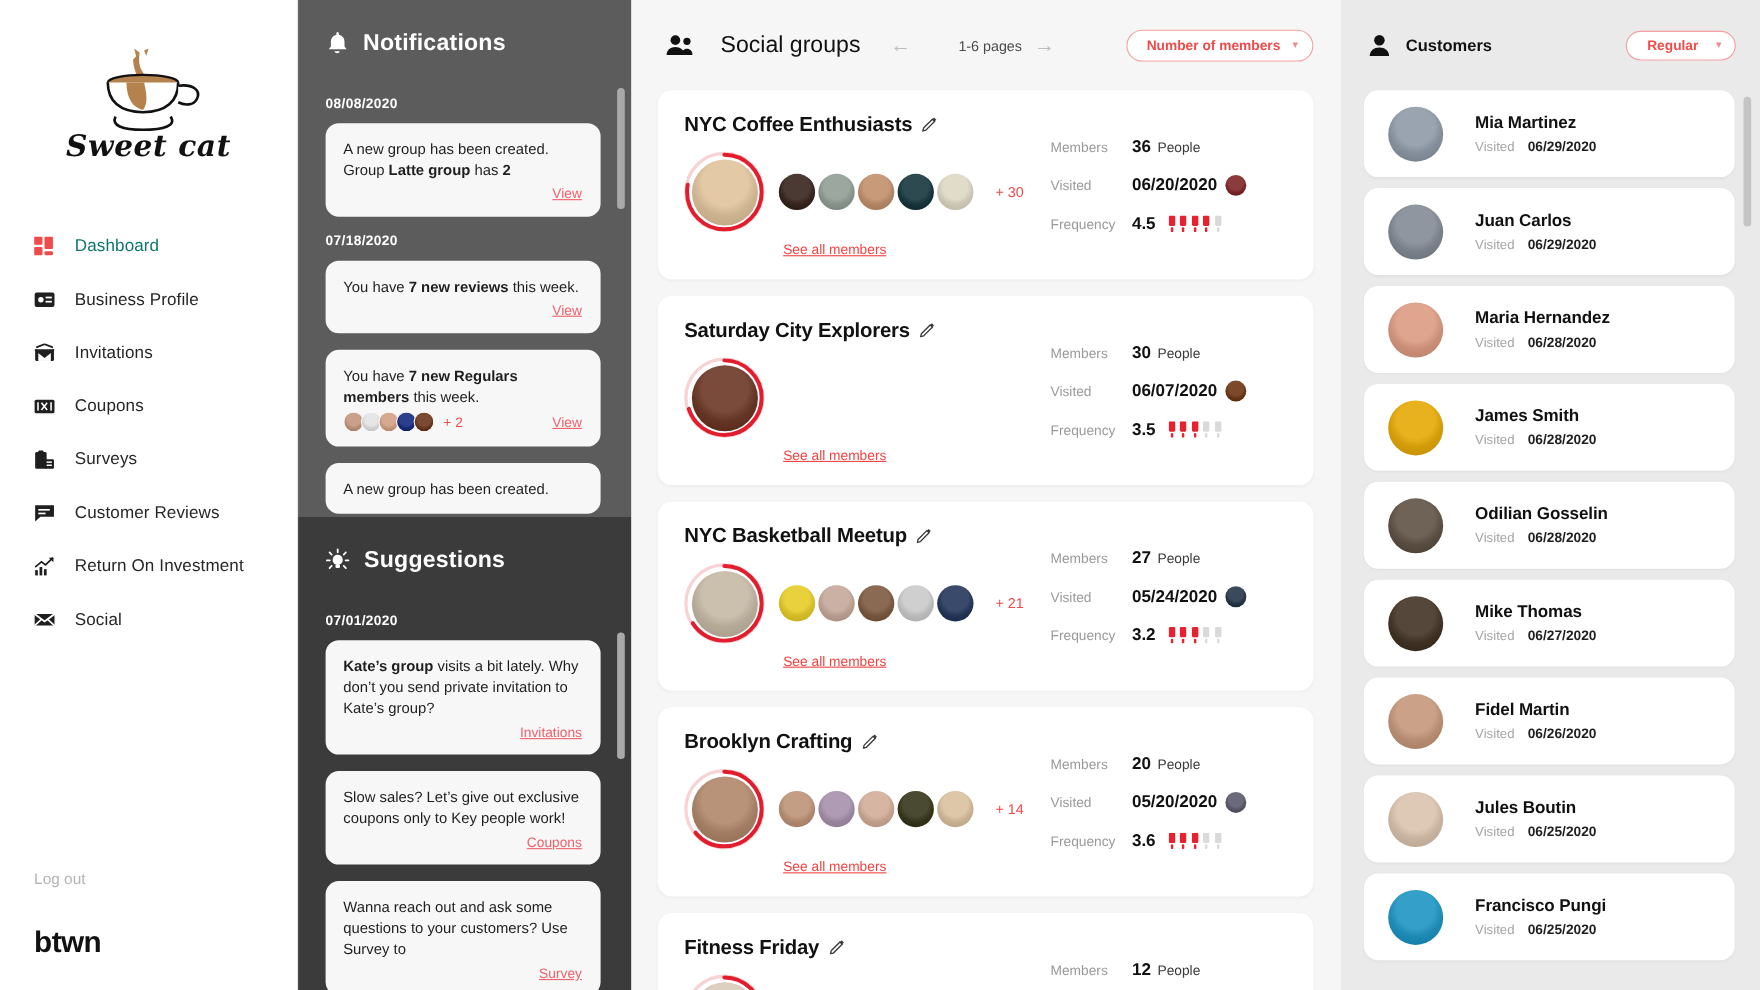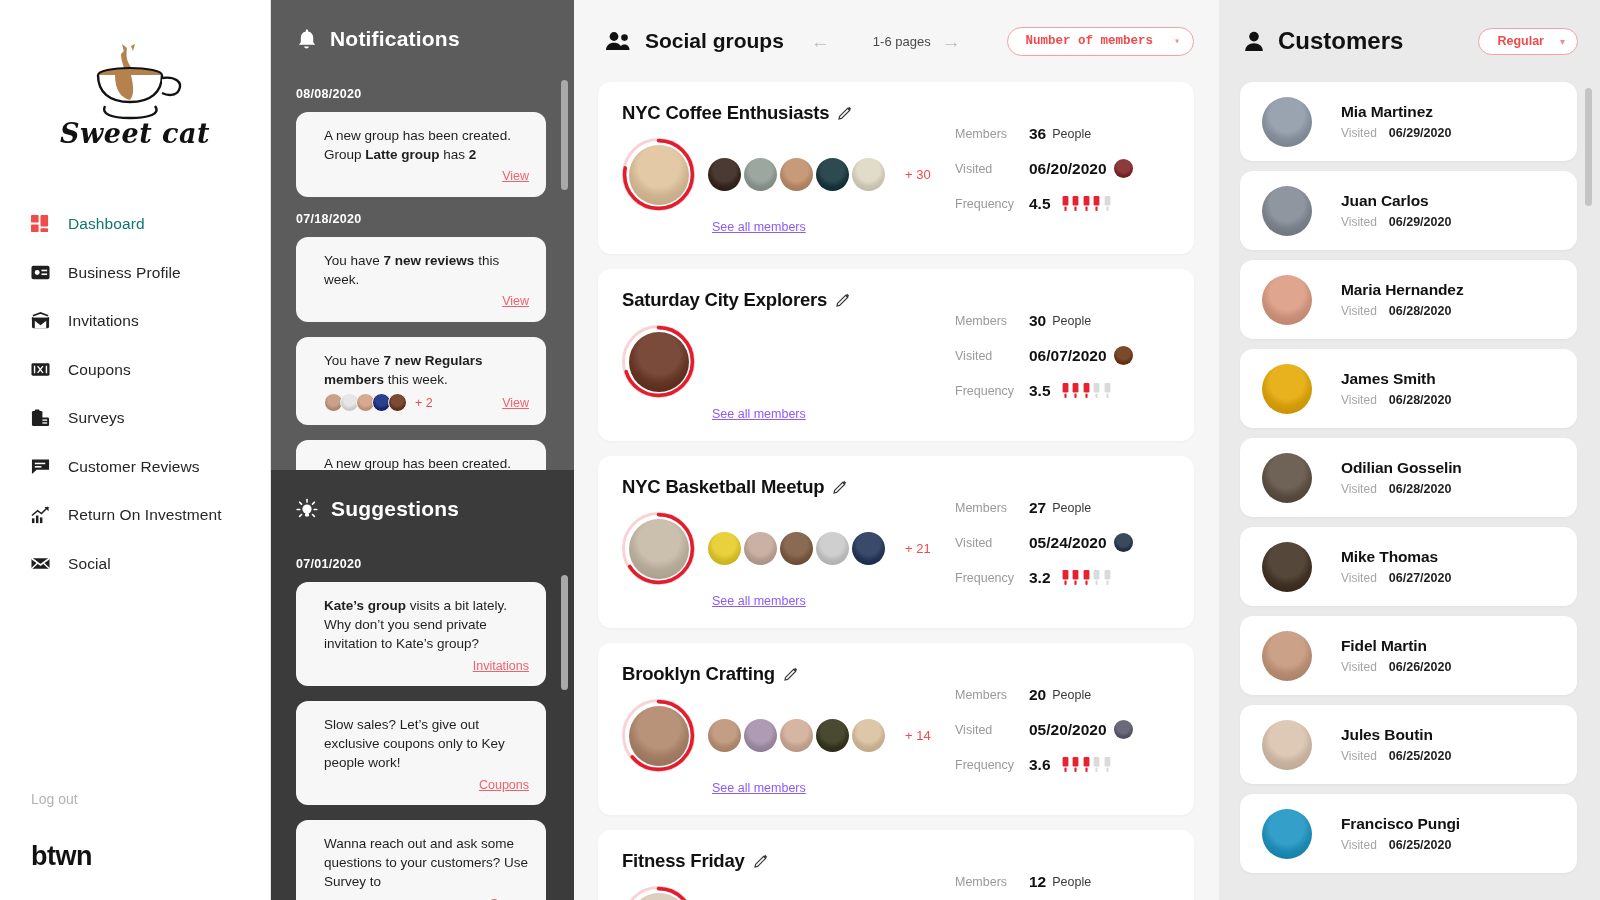--- a/index.html
+++ b/index.html
@@ -48,21 +48,21 @@
     display: flex; align-items: center; gap: 13px;
     padding: 0 0 0 25px; height: 78px;
   }
   .panel-title { font-size: 21px; font-weight: bold; color: #fff; letter-spacing: .2px; }
   .panel-body { padding: 0 28px 0 25px; }
   .date-label {
     font-size: 12.5px; font-weight: bold; color: #fff;
     margin: 9px 0 11px 0; letter-spacing: .3px;
   }
   .card-n {
-    background: #f7f7f7; border-radius: 12px; padding: 14px 17px 13px 28px;
+    background: #f7f7f7; border-radius: 12px; padding: 14px 17px 13px 16px;
     margin-bottom: 15px;
   }
   .card-n-text { font-size: 13.5px; line-height: 19px; color: #1f1f1f; }
   .card-n-text b { font-weight: bold; }
   .card-n-foot {
     display: flex; align-items: center; justify-content: space-between;
     margin-top: 4px; min-height: 16px;
   }
   .avatar-row { display: flex; align-items: center; }
   .mini-av {
@@ -75,28 +75,28 @@
   }
   .sugg-link-wrap { display: flex; justify-content: flex-end; margin-top: 6px; }
   .scroll-thumb {
     position: absolute; right: 6px; width: 7px; border-radius: 4px;
     background: #a9a9a9;
   }
 
   
   .center { width: 645px; height: 900px; background: #f6f6f6; position: relative; flex: none; overflow: hidden; }
   .center-head { display: flex; align-items: center; height: 82px; padding-left: 31px; }
-  .center-title { font-size: 21px; font-weight: bold; color: #111; margin-left: 14px; }
+  .center-title { font-size: 21px; font-weight: normal; color: #111; margin-left: 24px; }
   .pager { display: flex; align-items: center; gap: 11px; margin-left: 27px; }
   .pager-arrow { color: #bdbdbd; font-size: 19px; cursor: pointer; line-height: 1; }
   .pager-text { font-size: 13px; color: #4a4a4a; margin-left: 32px; }
   .pill {
     margin-left: auto; margin-right: 25px; border: 1.3px solid #f4a0a4;
     border-radius: 20px; height: 29px; display: flex; align-items: center;
-    gap: 21px; padding: 0 13px 0 17px; background: #fff; cursor: pointer; font-family: Liberation Mono, monospace;
+    gap: 11px; padding: 0 13px 0 17px; background: #fff; cursor: pointer;
   }
   .pill-text { font-size: 12.5px; font-weight: bold; color: #f04b4b; }
   .pill-chev { color: #f08d91; font-size: 10px; }
 
   .group-list { padding: 0 25px 0 24px; }
   .group-card {
     background: #fff; border-radius: 13px; padding: 20px 24px 20px 24px;
     margin-bottom: 15px; display: flex; position: relative;
     box-shadow: 0 1px 3px rgba(0,0,0,0.04);
   }
@@ -118,39 +118,39 @@
     background-position: center; position: relative; z-index: 2;
   }
   .stack { display: flex; align-items: center; margin-left: 13px; }
   .stack-av {
     width: 33px; height: 33px; border-radius: 50%; margin-right: 3px;
     background-size: cover; background-position: center; flex: none;
     box-shadow: 0 0 0 2px #fff;
   }
   .stack-plus { font-size: 13px; color: #f04b4b; margin-left: 17px; }
   .see-all {
-    font-size: 12.5px; color: #8b5cf6; text-decoration: underline;
+    font-size: 12.5px; color: #ef4444; text-decoration: underline;
     cursor: pointer; display: block; margin-left: 90px; margin-top: 9px;
   }
   .g-right { width: 215px; flex: none; padding-top: 22px; }
   .stat-row { display: flex; align-items: center; margin-bottom: 16px; height: 19px; }
   .stat-label { font-size: 12.5px; color: #9a9a9a; width: 74px; flex: none; }
   .stat-val { font-size: 15.5px; font-weight: bold; color: #111; }
   .stat-unit { font-size: 12.5px; color: #3a3a3a; margin-left: 6px; }
   .stat-av {
     width: 19px; height: 19px; border-radius: 50%; margin-left: 7px;
     background-size: cover; background-position: center;
   }
   .freq-cups { display: flex; gap: 3.5px; margin-left: 11px; align-items: flex-end; }
   .cup { width: 7px; height: 15px; position: relative; }
 
   
   .right { width: 381px; height: 900px; background: #eaeaea; position: relative; flex: none; overflow: hidden; }
   .right-head { display: flex; align-items: center; height: 82px; padding-left: 25px; }
-  .right-title { font-size: 24px; font-weight: bold; color: #111; margin-left: 14px; }
+  .right-title { font-size: 15px; font-weight: bold; color: #111; margin-left: 14px; }
   .pill-r {
     margin-left: auto; margin-right: 22px; border: 1.3px solid #f4a0a4;
     border-radius: 20px; height: 27px; display: flex; align-items: center;
     gap: 16px; padding: 0 12px 0 18px; background: #fff; cursor: pointer;
   }
   .cust-list { padding: 0 23px 0 21px; }
   .cust-card {
     background: #fff; border-radius: 13px; height: 79px; margin-bottom: 10px;
     display: flex; align-items: center; padding-left: 22px;
     box-shadow: 0 1px 3px rgba(0,0,0,0.04);

